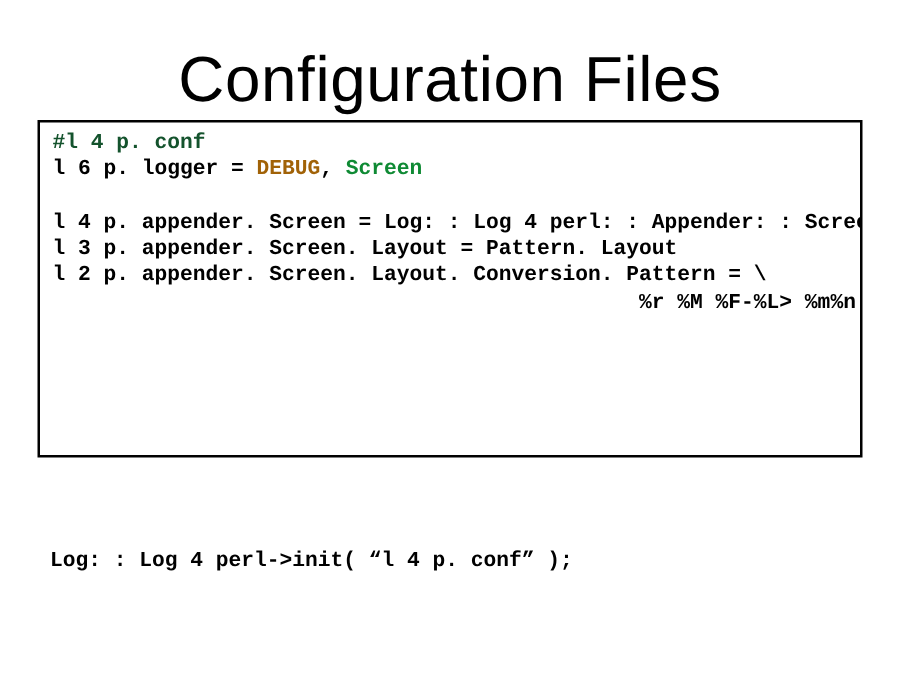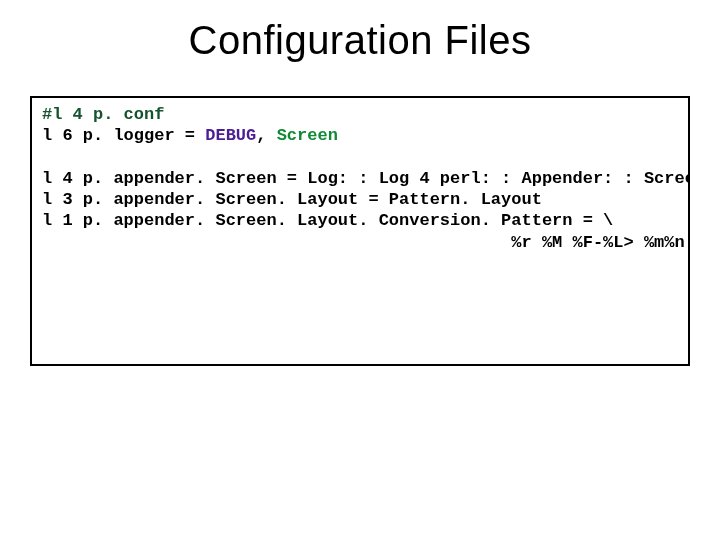--- a/index.html
+++ b/index.html
@@ -12,45 +12,45 @@
     color: #000;
   }
   .slide {
     position: relative;
     width: 720px;
     height: 540px;
     box-sizing: border-box;
   }
   .title {
     position: absolute;
-    top: 18px;
+    top: 34px;
     left: 0;
     width: 100%;
     text-align: center;
-    font-size: 40px;
+    font-size: 51px;
     font-weight: 400;
     letter-spacing: 0.5px;
   }
   .code-box {
     position: absolute;
     left: 30px;
     top: 96px;
     width: 660px;
     height: 270px;
     border: 2px solid #000;
     box-sizing: border-box;
     padding: 6px 10px;
     font-family: "Courier New", Courier, monospace;
     font-size: 17px;
     line-height: 1.25;
     font-weight: bold;
     white-space: pre;
     overflow: hidden;
   }
-  .code-box .blue { color: #4c1d95; }
+  .code-box .blue { color: #a16207; }
   .code-box .green { color: #0f8a34; text-align: right; }
   .code-box .gray { color: #14532d; }
   .init-line {
     position: absolute;
     left: 40px;
     top: 440px;
     font-family: "Courier New", Courier, monospace;
     font-size: 17px;
     font-weight: bold;
   }
@@ -60,17 +60,18 @@
 
 <div class="slide">
 
   <div class="title">Configuration Files</div>
 
   <div class="code-box"><span class="gray">#l 4 p. conf</span>
 <span>l 6 p. logger = </span><span class="blue">DEBUG</span><span>, </span><span class="green">Screen</span>
 <span></span>
 <span>l 4 p. appender. Screen = Log: : Log 4 perl: : Appender: : Screen</span>
 <span>l 3 p. appender. Screen. Layout = Pattern. Layout</span>
-<span>l 1 p. appender. Screen. Layout. Conversion. Pattern = \</span>
+<span>l 2 p. appender. Screen. Layout. Conversion. Pattern = \</span>
 <span>                                              %r %M %F-%L&gt; %m%n</span></div>
 
+  <div class="init-line">Log: : Log 4 perl-&gt;init( “l 4 p. conf” );</div>
 
 </div>
 
 </body></html>

